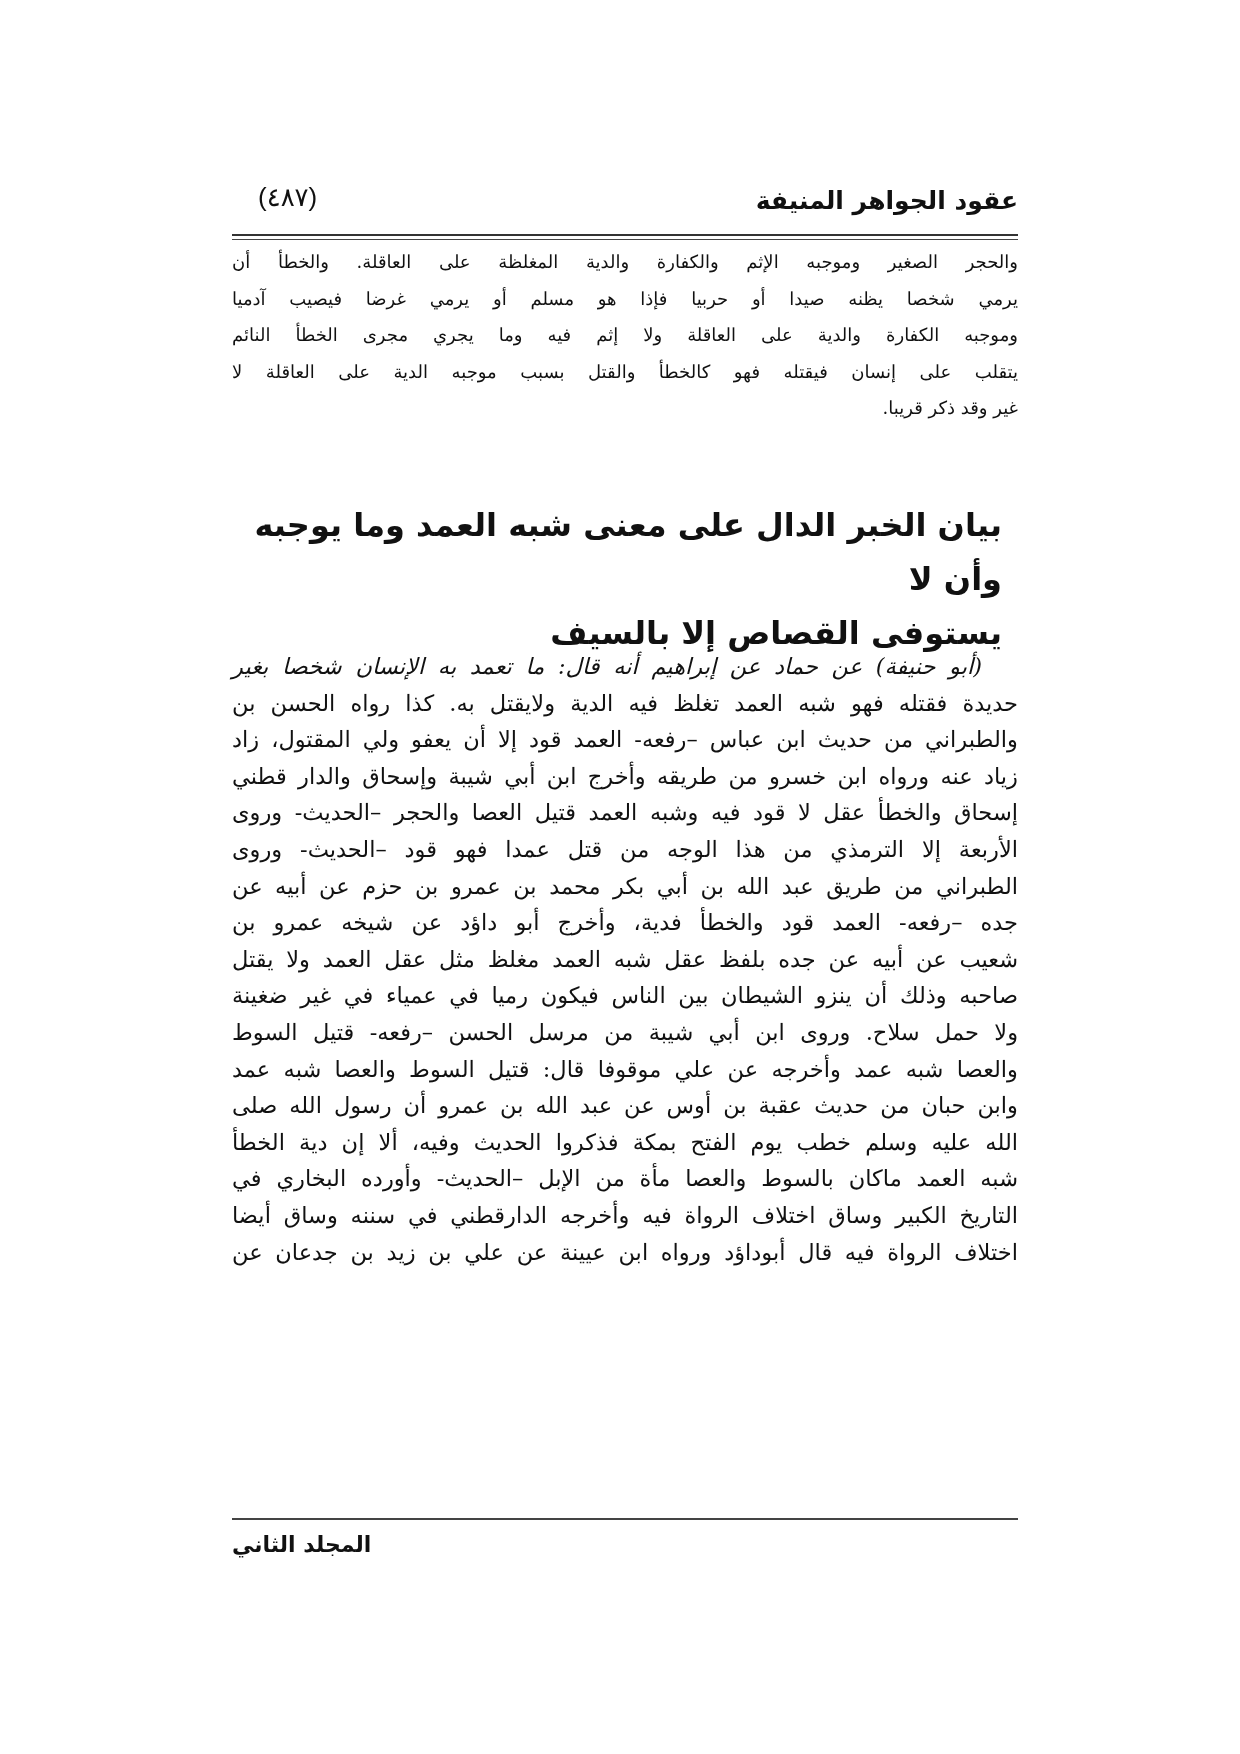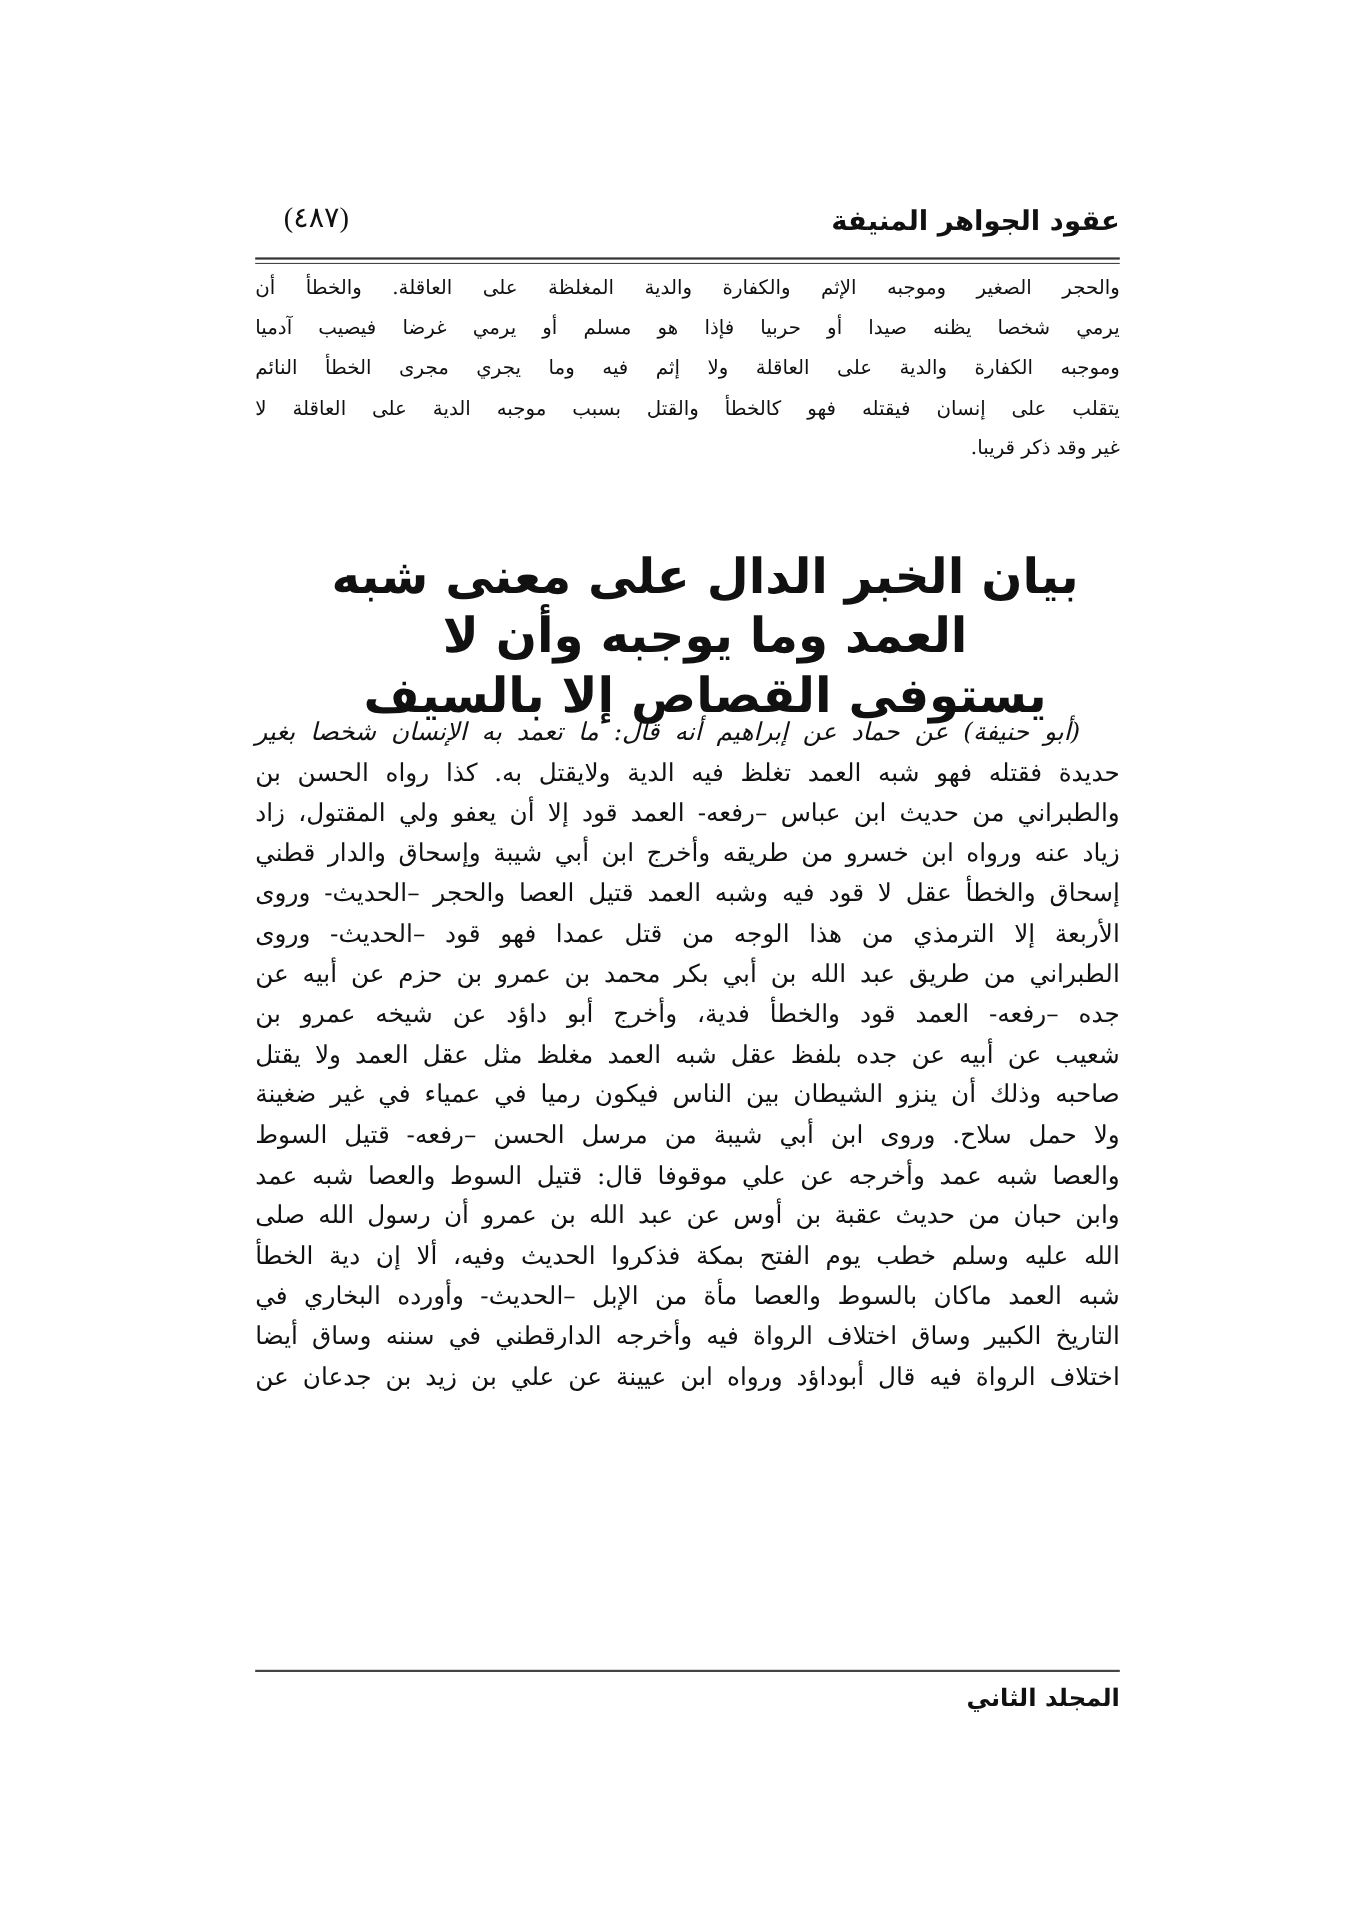--- a/index.html
+++ b/index.html
@@ -11,52 +11,52 @@
     .header {
       position: absolute; left: 232px; top: 186px; width: 786px; height: 40px;
       direction: rtl;
     }
     .book-title {
       position: absolute; right: 0; top: 0;
       font-family: "DejaVu Sans", sans-serif; font-weight: bold; font-size: 25px;
     }
     .page-number {
       position: absolute; left: 26px; top: -4px;
-      font-family: Liberation Serif, serif; font-size: 26px; direction: ltr;
+      font-family: Liberation Sans, sans-serif; font-size: 26px; direction: ltr;
     }
     .rule-double {
       position: absolute; left: 232px; top: 234px; width: 786px; height: 6px;
       border-top: 2px solid #333; border-bottom: 1px solid #444; box-sizing: border-box;
     }
     .body-text {
       position: absolute; left: 232px; top: 244px; width: 786px;
       direction: rtl; text-align: justify; text-align-last: right;
       font-size: 18px; line-height: 36.6px;
     }
     .line { display: block; white-space: nowrap; text-align: justify; text-align-last: justify; }
     .line.last { text-align-last: right; }
     .heading {
-      position: absolute; left: 248px; top: 498px; width: 786px;
-      direction: rtl; text-align: center;
+      position: absolute; left: 216px; top: 498px; width: 786px;
+      direction: rtl; 
       font-family: "DejaVu Sans", sans-serif; font-weight: bold;
-      font-size: 44px; line-height: 54px;
+      font-size: 32px; line-height: 54px;
     }
     .heading .hline { display: block; }
     .body-text-2 {
       position: absolute; left: 232px; top: 648px; width: 786px;
       direction: rtl; font-size: 22.5px; line-height: 36.6px;
     }
     .indent { padding-right: 36px; font-style: italic; }
     .rule-footer {
       position: absolute; left: 232px; top: 1518px; width: 786px; height: 0;
       border-top: 2px solid #444;
     }
     .footer {
       position: absolute; left: 232px; top: 1532px; width: 786px;
-      text-align: right; direction: rtl;
+      text-align: left; direction: rtl;
       font-family: "DejaVu Sans", sans-serif; font-weight: bold; font-size: 22px;
     }
   </style>
 </head>
 <body>
 
 <div class="page">
 
   <div class="header">
     <span class="book-title">عقود الجواهر المنيفة</span>

